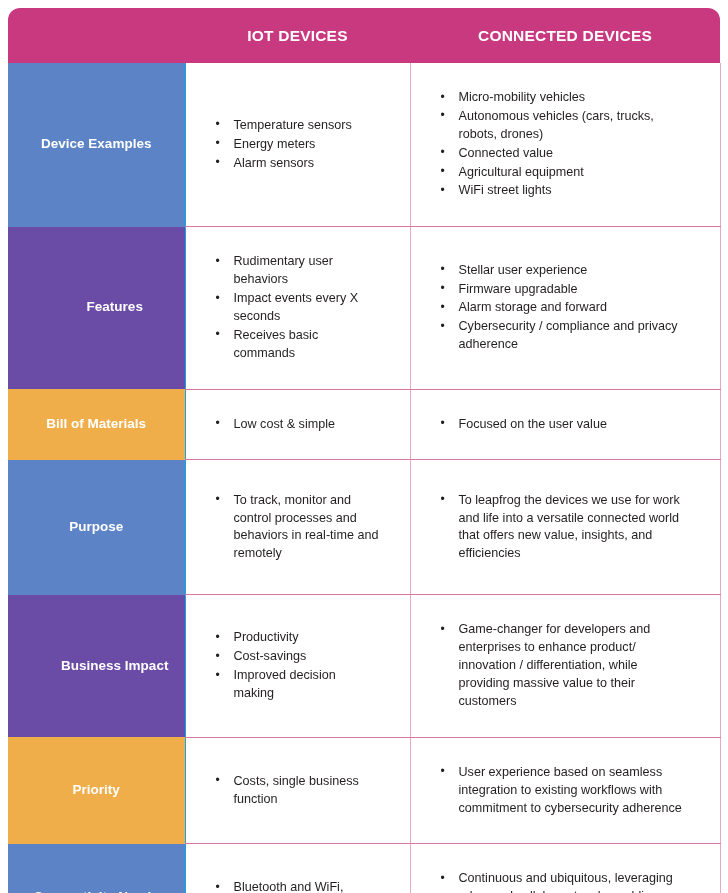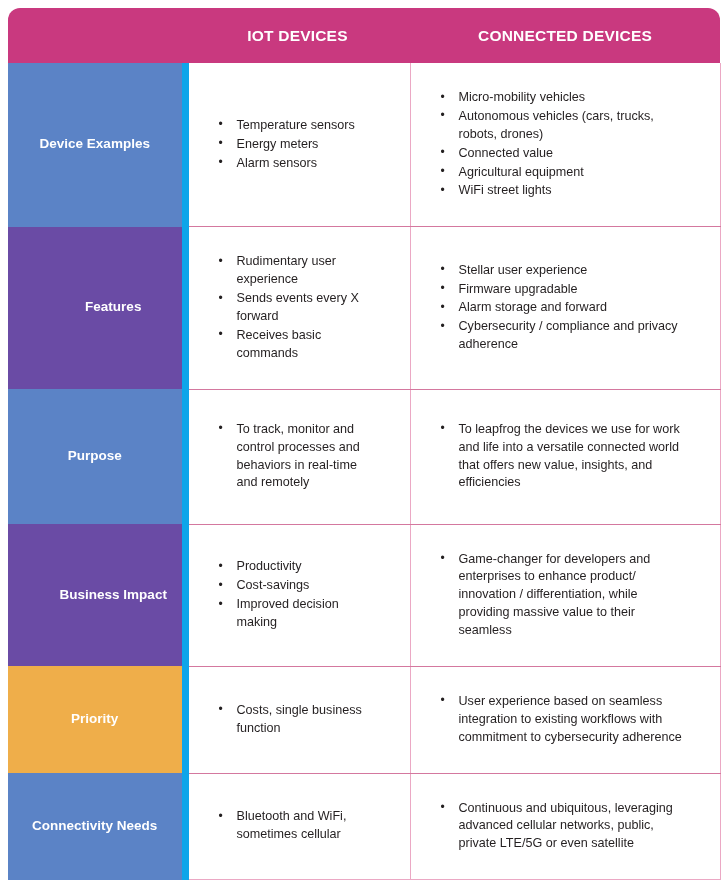--- a/index.html
+++ b/index.html
@@ -69,21 +69,21 @@
   td.row-label.c-orange { background: #EFAE4A; }
 
   
   td.content {
     background: #ffffff;
     vertical-align: middle;
     padding: 10px 14px 10px 10px;
     border-right: 1px solid #EBA8C4;
     border-bottom: 1px solid #D4789F;
   }
-  td.content.col-iot  { width: 225px; border-left: 7px solid #0ea5e9; }
+  td.content.col-iot  { width: 225px; border-left: 1px solid #0ea5e9; }
   td.content.col-conn { width: 310px; }
 
   tbody tr:last-child td.content { border-bottom: 1px solid #EBA8C4; }
 
   ul.bullets {
     list-style: none;
     margin: 16px;
     padding: 0;
   }
   ul.bullets li {
@@ -133,34 +133,47 @@
               <li>Connected value</li>
               <li>Agricultural equipment</li>
               <li>WiFi street lights</li>
             </ul>
           </td>
         </tr>
         <tr style="height: 135px;">
           <td class="row-label c-purple">Features</td>
           <td class="content col-iot">
             <ul class="bullets">
-              <li>Rudimentary user experience</li>
-              <li>Sends events every X forward</li>
+              <li>Rudimentary user behaviors</li>
+              <li>Impact events every X seconds</li>
               <li>Receives basic commands</li>
             </ul>
           </td>
           <td class="content col-conn">
             <ul class="bullets">
               <li>Stellar user experience</li>
               <li>Firmware upgradable</li>
               <li>Alarm storage and forward</li>
               <li>Cybersecurity / compliance and privacy adherence</li>
             </ul>
           </td>
         </tr>
+        <tr style="height: 65px;">
+          <td class="row-label c-orange">Bill of Materials</td>
+          <td class="content col-iot">
+            <ul class="bullets">
+              <li>Low cost &amp; simple</li>
+            </ul>
+          </td>
+          <td class="content col-conn">
+            <ul class="bullets">
+              <li>Focused on the user value</li>
+            </ul>
+          </td>
+        </tr>
         <tr style="height: 135px;">
           <td class="row-label c-blue">Purpose</td>
           <td class="content col-iot">
             <ul class="bullets">
               <li>To track, monitor and control processes and behaviors in real-time and remotely</li>
             </ul>
           </td>
           <td class="content col-conn">
             <ul class="bullets">
               <li>To leapfrog the devices we use for work and life into a versatile connected world that offers new value, insights, and efficiencies</li>
@@ -171,21 +184,21 @@
           <td class="row-label c-purple">Business Impact</td>
           <td class="content col-iot">
             <ul class="bullets">
               <li>Productivity</li>
               <li>Cost-savings</li>
               <li>Improved decision making</li>
             </ul>
           </td>
           <td class="content col-conn">
             <ul class="bullets">
-              <li>Game-changer for developers and enterprises  to enhance product/ innovation / differentiation, while providing massive value to their seamless</li>
+              <li>Game-changer for developers and enterprises  to enhance product/ innovation / differentiation, while providing massive value to their customers</li>
             </ul>
           </td>
         </tr>
         <tr style="height: 105px;">
           <td class="row-label c-orange">Priority</td>
           <td class="content col-iot">
             <ul class="bullets">
               <li>Costs, single business function</li>
             </ul>
           </td>

